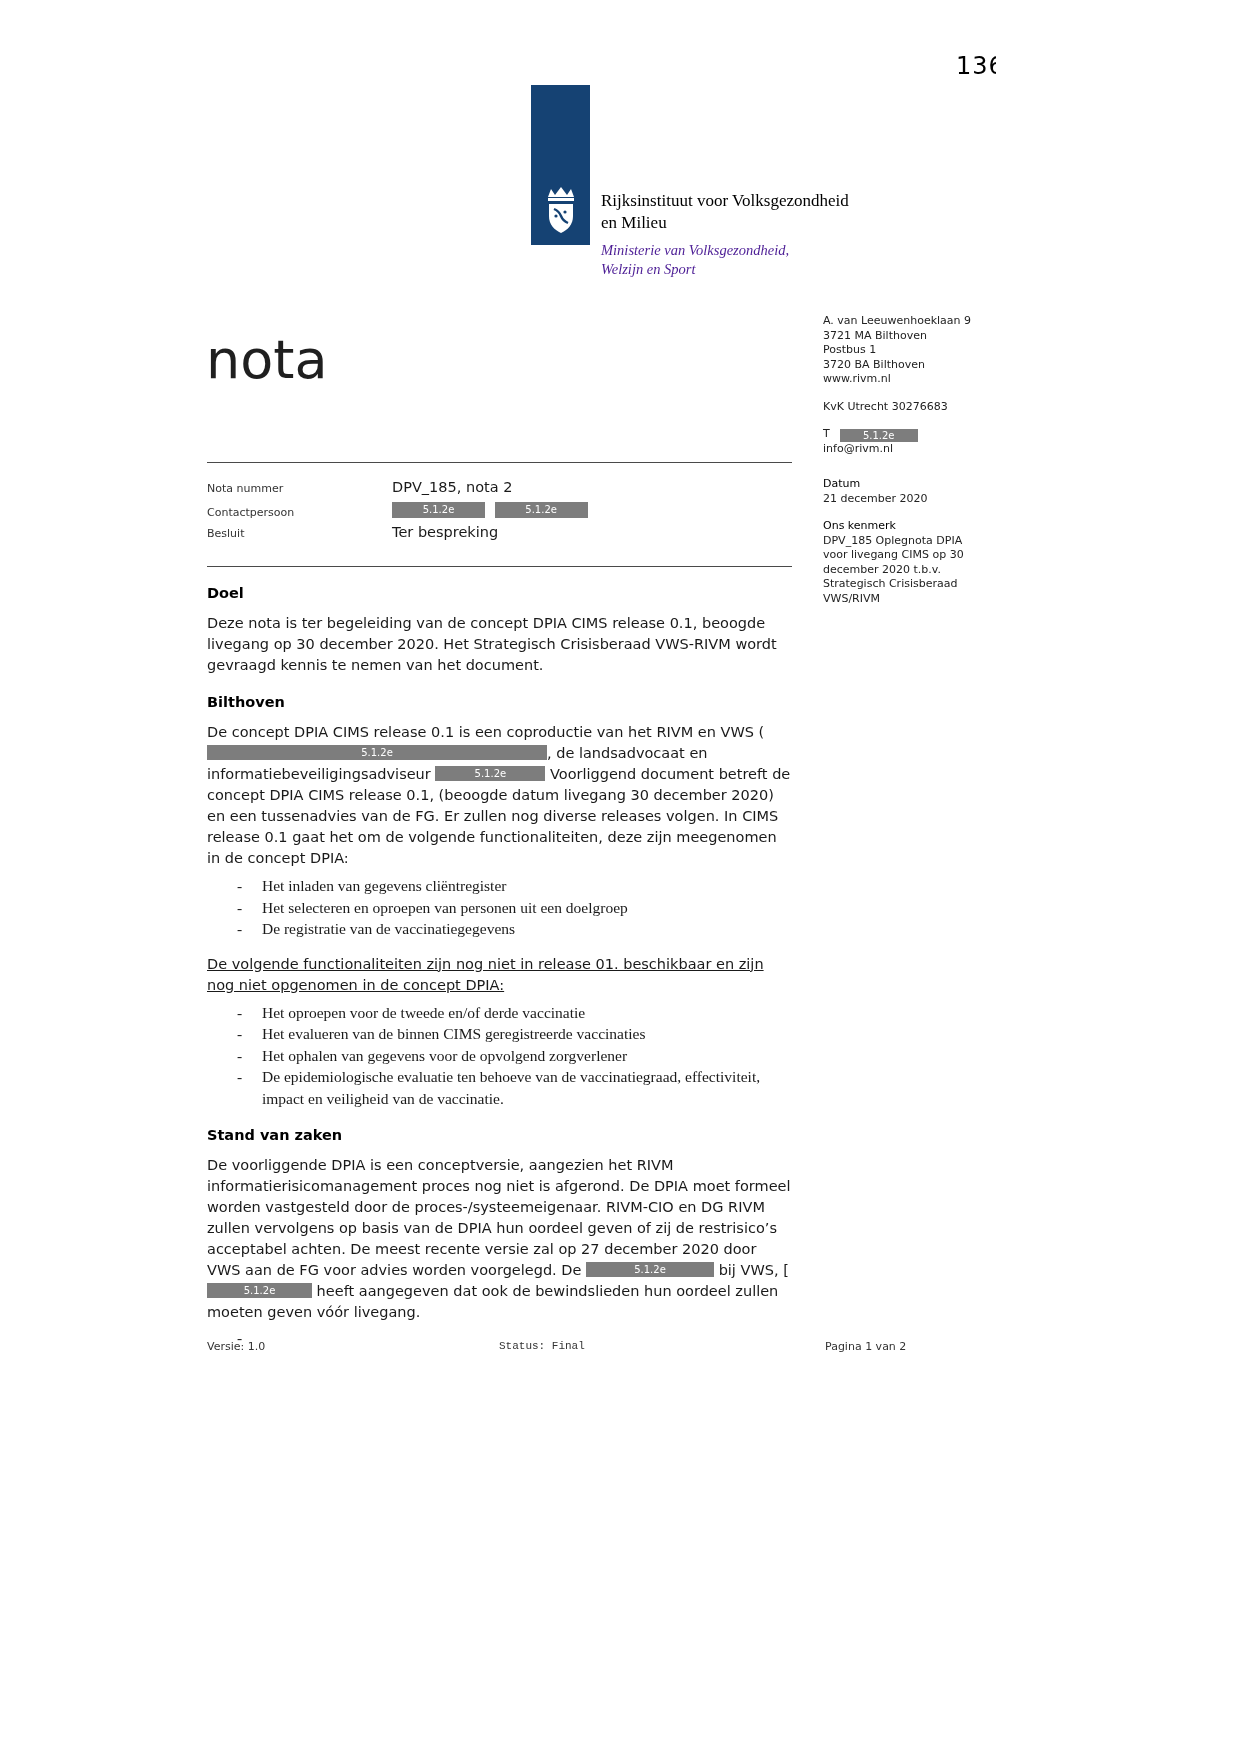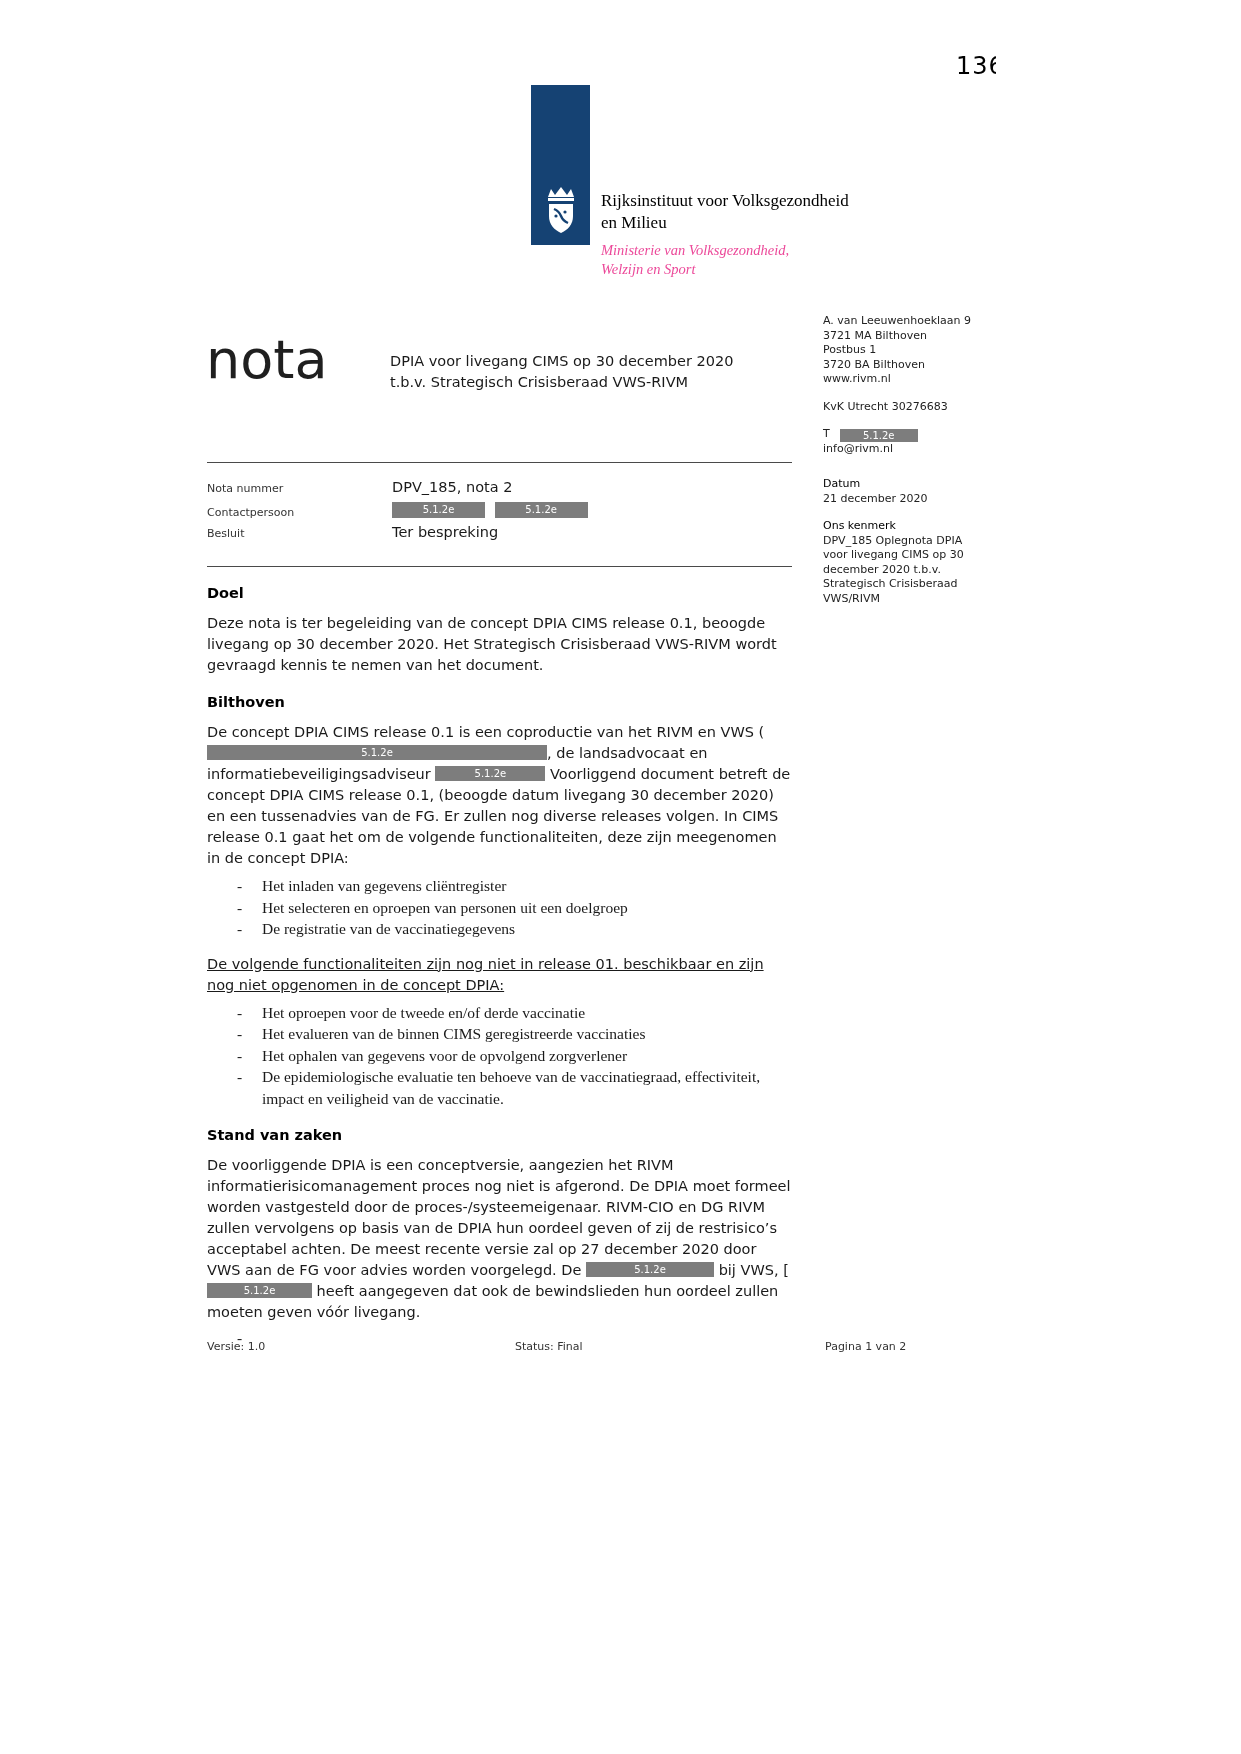--- a/index.html
+++ b/index.html
@@ -24,21 +24,21 @@
     width:59px; height:160px; background:#154273;
   }
   .emblem { position:absolute; left:50%; bottom:8px; transform:translateX(-50%); }
   .logo-text { position:absolute; left:601px; top:190px; }
   .logo-org {
     font-family:"Liberation Serif", serif;
     font-size:17px; line-height:22px; color:#000;
   }
   .logo-ministry {
     font-family:"Liberation Serif", serif; font-style:italic;
-    font-size:14.5px; line-height:19px; margin-top:7px; color:#ec4899;
+    font-size:14.5px; line-height:19px; margin-top:7px; color:#4c1d95;
   }
 
   .nota-word {
     position:absolute; left:206px; top:328px;
     font-size:54px; color:#1f1f1f; letter-spacing:0px;
   }
   .doc-title {
     position:absolute; left:390px; top:351px;
     font-size:14.5px; line-height:21px; color:#1a1a1a;
   }
@@ -91,21 +91,21 @@
     margin:6px 0 0 30px;
     font-family:"Liberation Serif", serif;
     font-size:15.5px; line-height:21.5px; color:#1a1a1a;
   }
   .ditem { display:flex; }
   .ditem .dash { width:25px; flex-shrink:0; }
   .trail { margin-top:4px; }
 
   .foot { position:absolute; top:1340px; font-size:11px; color:#333; }
   .foot-versie { left:207px; }
-  .foot-status { left:515px; }
+  .foot-status { left:499px;font-family:Liberation Mono, monospace; }
   .foot-pagina { left:825px; }
 </style>
 </head>
 <body>
 
 <div class="page">
 
   <div class="doc-number">1369087</div>
 
   <div class="ribbon">
@@ -126,24 +126,20 @@
       <div>en Milieu</div>
     </div>
     <div class="logo-ministry">
       <div>Ministerie van Volksgezondheid,</div>
       <div>Welzijn en Sport</div>
     </div>
   </div>
 
   <div class="nota-word">nota</div>
 
-  <div class="doc-title">
-    <div>DPIA voor livegang CIMS op 30 december 2020</div>
-    <div>t.b.v. Strategisch Crisisberaad VWS-RIVM</div>
-  </div>
 
   <aside class="sidebar">
     <div>A. van Leeuwenhoeklaan 9</div>
     <div>3721 MA Bilthoven</div>
     <div>Postbus 1</div>
     <div>3720 BA Bilthoven</div>
     <div>www.rivm.nl</div>
     <div class="gap"></div>
     <div>KvK Utrecht 30276683</div>
     <div class="gap"></div>

